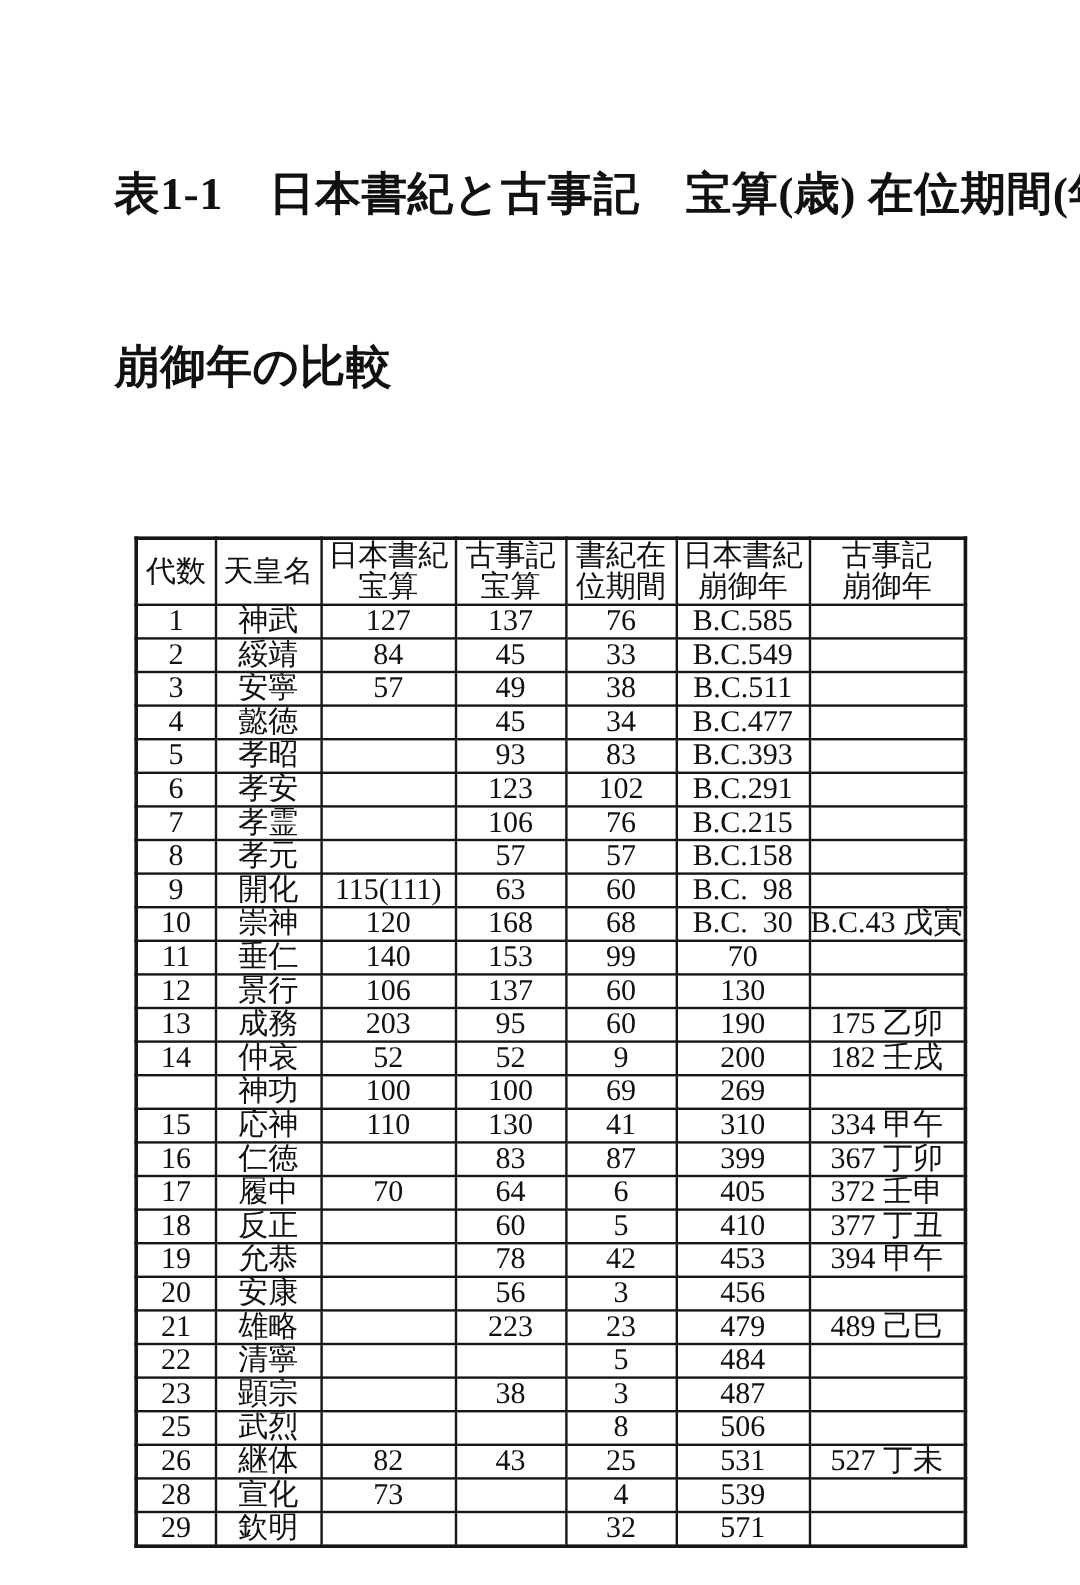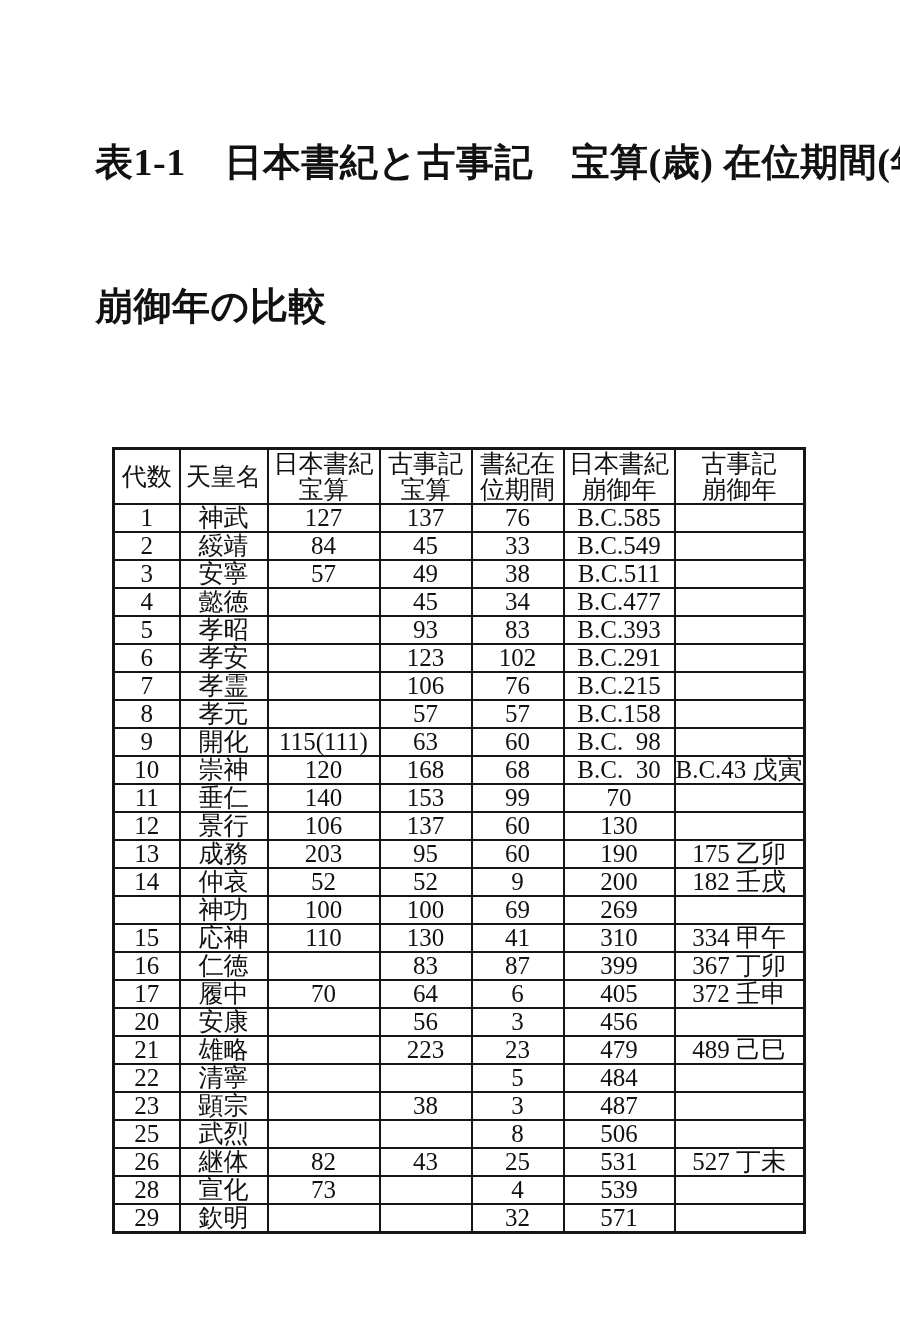--- a/index.html
+++ b/index.html
@@ -258,20 +258,38 @@
         <tr>
     <td>17</td>
     <td>履中</td>
     <td>70</td>
     <td>64</td>
     <td>6</td>
     <td>405</td>
     <td>372 壬申</td>
   </tr>
         <tr>
+    <td>18</td>
+    <td>反正</td>
+    <td></td>
+    <td>60</td>
+    <td>5</td>
+    <td>410</td>
+    <td>377 丁丑</td>
+  </tr>
+        <tr>
+    <td>19</td>
+    <td>允恭</td>
+    <td></td>
+    <td>78</td>
+    <td>42</td>
+    <td>453</td>
+    <td>394 甲午</td>
+  </tr>
+        <tr>
     <td>20</td>
     <td>安康</td>
     <td></td>
     <td>56</td>
     <td>3</td>
     <td>456</td>
     <td></td>
   </tr>
         <tr>
     <td>21</td>

